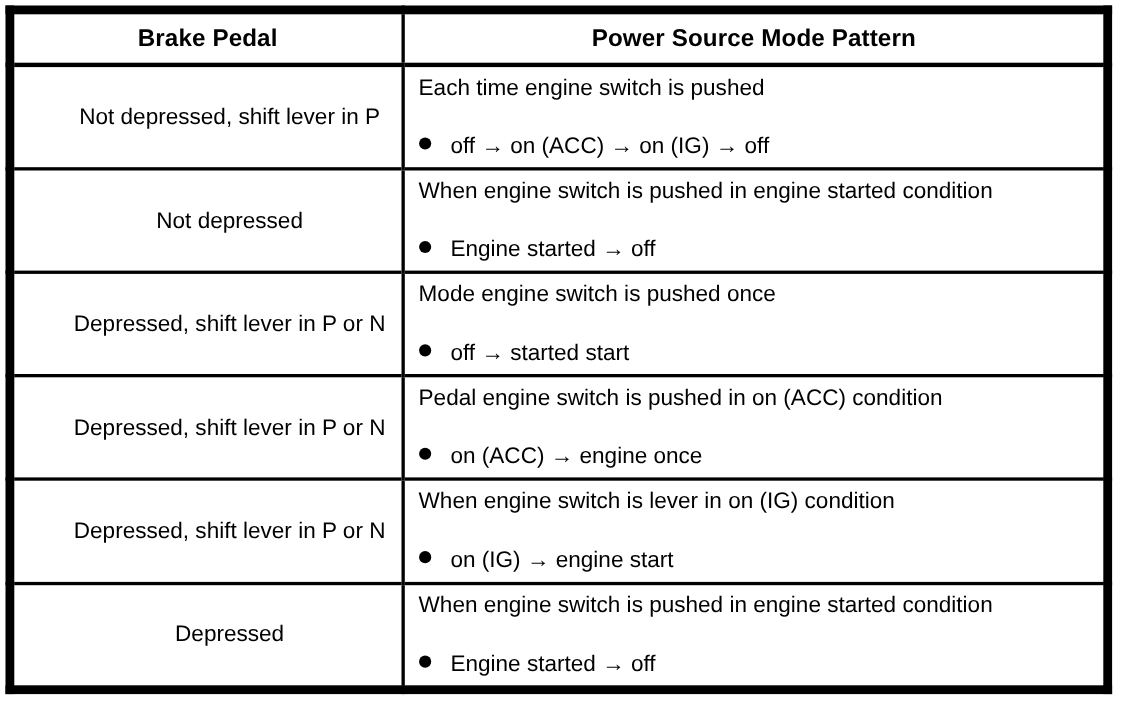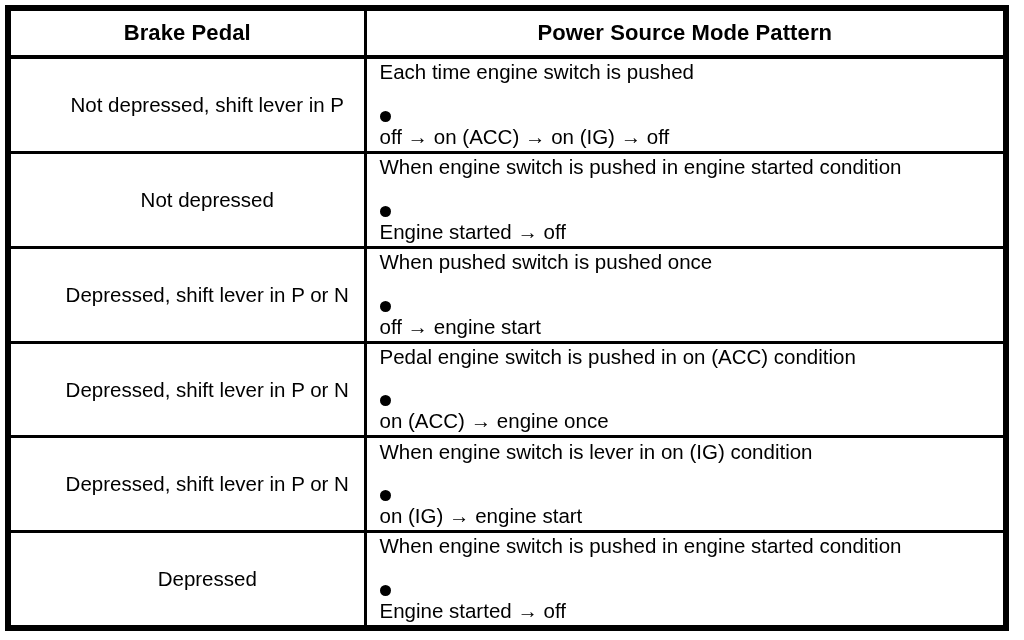--- a/index.html
+++ b/index.html
@@ -23,21 +23,21 @@
   }
   table.spec-table {
     position: absolute;
     left: 5px;
     top: 5px;
     width: 916px;
     height: 626px;
     border-collapse: collapse;
     table-layout: fixed;
     background: #ffffff;
-    border: 6px solid #000000;
+    border: 8px solid #000000;
   }
   table.spec-table col.col-left  { width: 357px; }
   table.spec-table col.col-right { width: 641px; }
 
   table.spec-table th,
   table.spec-table td {
     border: 0;
     padding: 0;
     vertical-align: middle;
     background: #ffffff;
@@ -91,21 +91,20 @@
     white-space: nowrap;
     margin: 0 0 0 0;
   }
   .bullet-line {
     display: flex;
     align-items: baseline;
     font-size: 20.5px;
     line-height: 1.2;
     margin-top: 29px;
     white-space: nowrap;
-    flex-direction: column;
   }
   .bullet-dot {
     display: inline-block;
     width: 11px;
     height: 11px;
     border-radius: 50%;
     background: #000000;
     margin-right: 18px;
     flex: 0 0 auto;
     position: relative;
@@ -168,24 +167,24 @@
           </span>
         </td>
       </tr>
 
       <tr>
         <td class="cell-left">
           <span class="left-text">Depressed, shift lever in P or N</span>
         </td>
         <td class="cell-right">
           <span class="right-inner">
-            <span class="cond-line">When pushed switch is pushed once</span>
-            <span class="bullet-line">
-              <span class="bullet-dot"></span>
-              <span class="bullet-text">off → engine start</span>
+            <span class="cond-line">Mode engine switch is pushed once</span>
+            <span class="bullet-line">
+              <span class="bullet-dot"></span>
+              <span class="bullet-text">off → started start</span>
             </span>
           </span>
         </td>
       </tr>
 
       <tr>
         <td class="cell-left">
           <span class="left-text">Depressed, shift lever in P or N</span>
         </td>
         <td class="cell-right">

